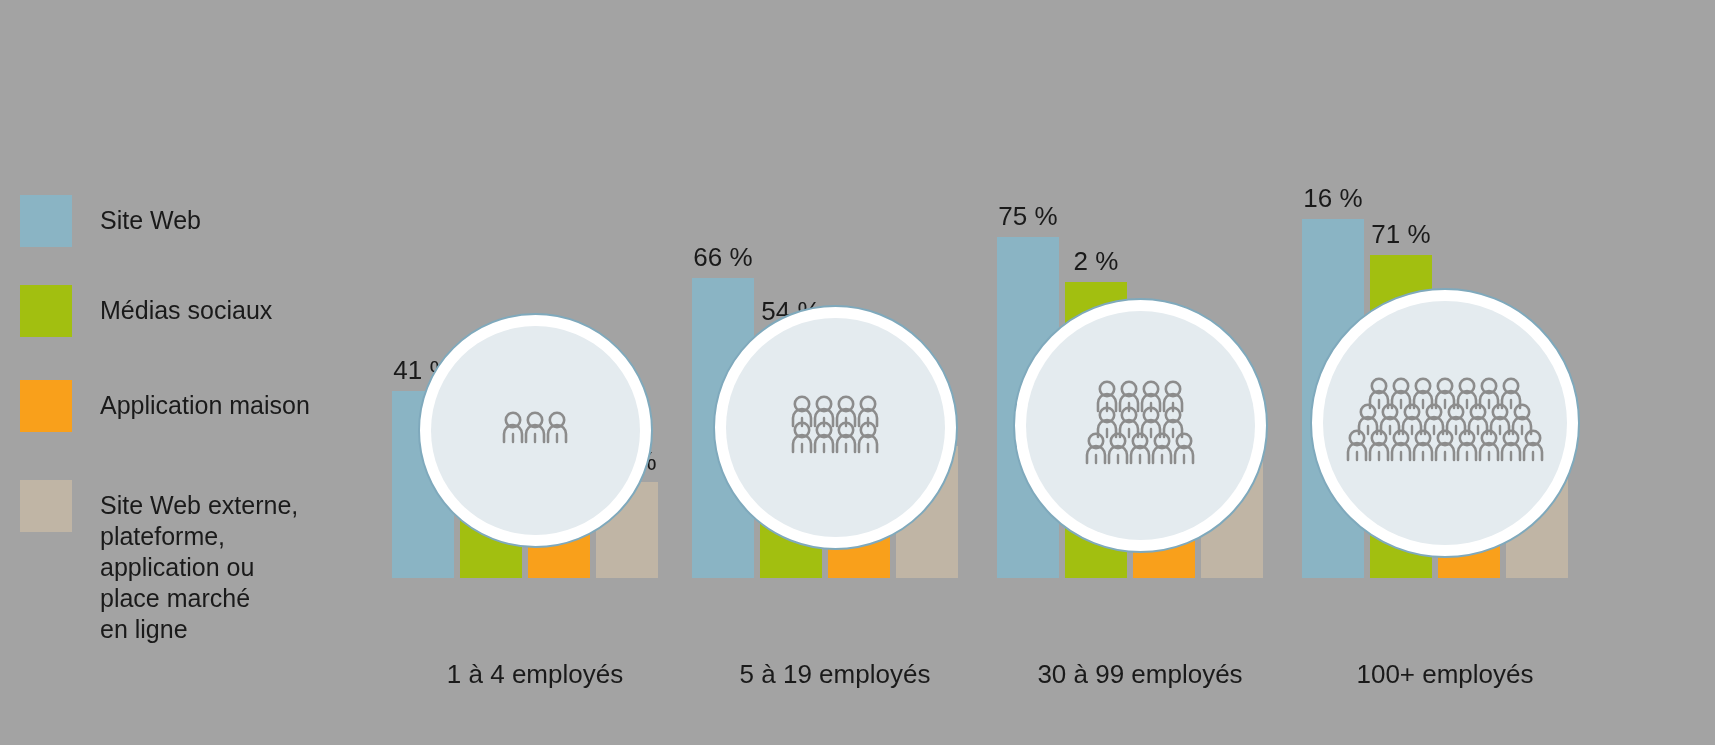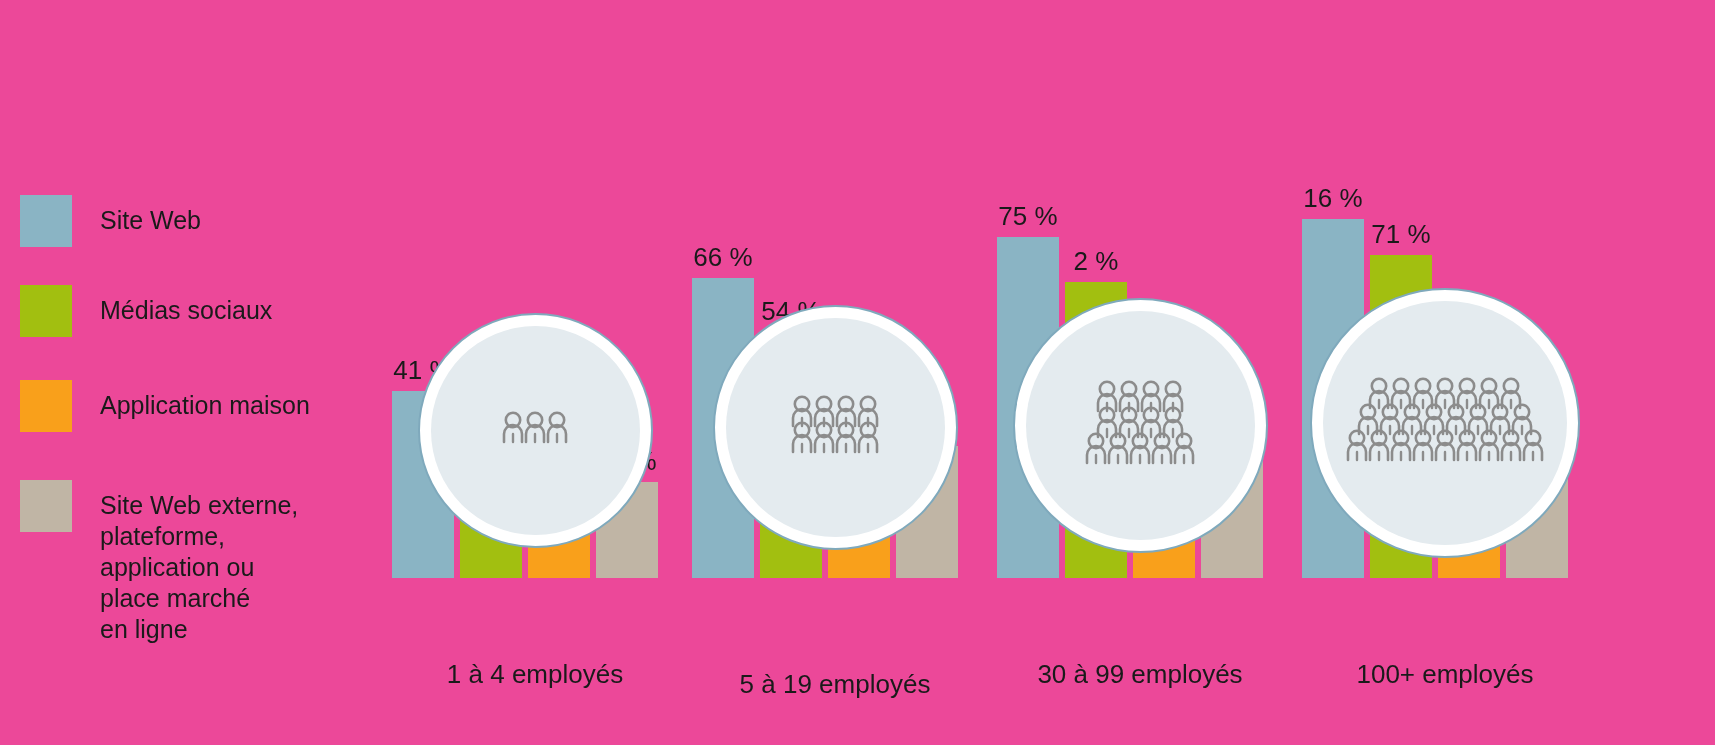--- a/index.html
+++ b/index.html
@@ -5,21 +5,21 @@
   * { box-sizing: border-box; margin: 0; padding: 0; }
   html, body {
     width: 1715px; height: 745px;
     background: #ffffff;
     font-family: "Liberation Sans", sans-serif;
     overflow: hidden;
   }
   #figure {
     position: relative;
     width: 1715px; height: 745px;
-    background: #ec4899;
+    background: #a3a3a3;
   }
 
   
   #legend {
     position: absolute;
     left: 20px; top: 195px;
     width: 350px;
   }
   .legend-item {
     position: absolute;
@@ -210,21 +210,21 @@
                 <circle cx="60" cy="36" r="7.2" fill="none" stroke="#8C8C8C" stroke-width="2.6"></circle>
                 <path d="M51 58 v-8 a9 9 0 0 1 18 0 v8" fill="none" stroke="#8C8C8C" stroke-width="2.6" stroke-linecap="round"></path>
                 <line x1="60" y1="50" x2="60" y2="58" stroke="#8C8C8C" stroke-width="2.4" stroke-linecap="round"></line>
                 <circle cx="82" cy="36" r="7.2" fill="none" stroke="#8C8C8C" stroke-width="2.6"></circle>
                 <path d="M73 58 v-8 a9 9 0 0 1 18 0 v8" fill="none" stroke="#8C8C8C" stroke-width="2.6" stroke-linecap="round"></path>
                 <line x1="82" y1="50" x2="82" y2="58" stroke="#8C8C8C" stroke-width="2.4" stroke-linecap="round"></line>
               </svg>
             </span>
           </div>
         </div>
-        <div class="cat-label" style="bottom: 45px;">5 à 19 employés</div>
+        <div class="cat-label" style="bottom: 55px;">5 à 19 employés</div>
       </div>
       <div class="group" style="left: 985px; height: 745px;">
         <div class="bar-wrap" style="left: 12px; bottom: 167px; height: 341.25px;">
           <div class="bar" style="height: 341.25px; background: rgb(138, 180, 196);"></div>
           <div class="bar-label" style="bottom: 347.25px;">75 %</div>
         </div>
         <div class="bar-wrap" style="left: 80px; bottom: 167px; height: 295.75px;">
           <div class="bar" style="height: 295.75px; background: rgb(162, 191, 16);"></div>
           <div class="bar-label" style="bottom: 301.75px;">2 %</div>
         </div>

